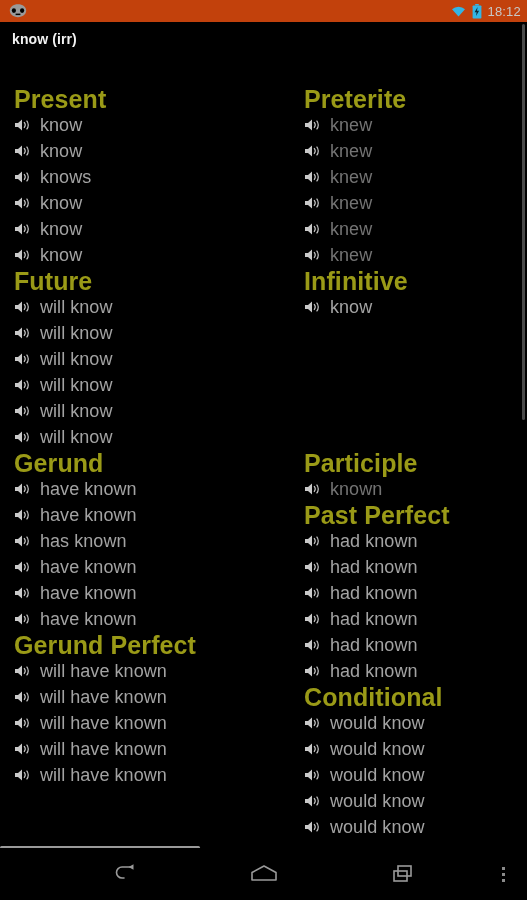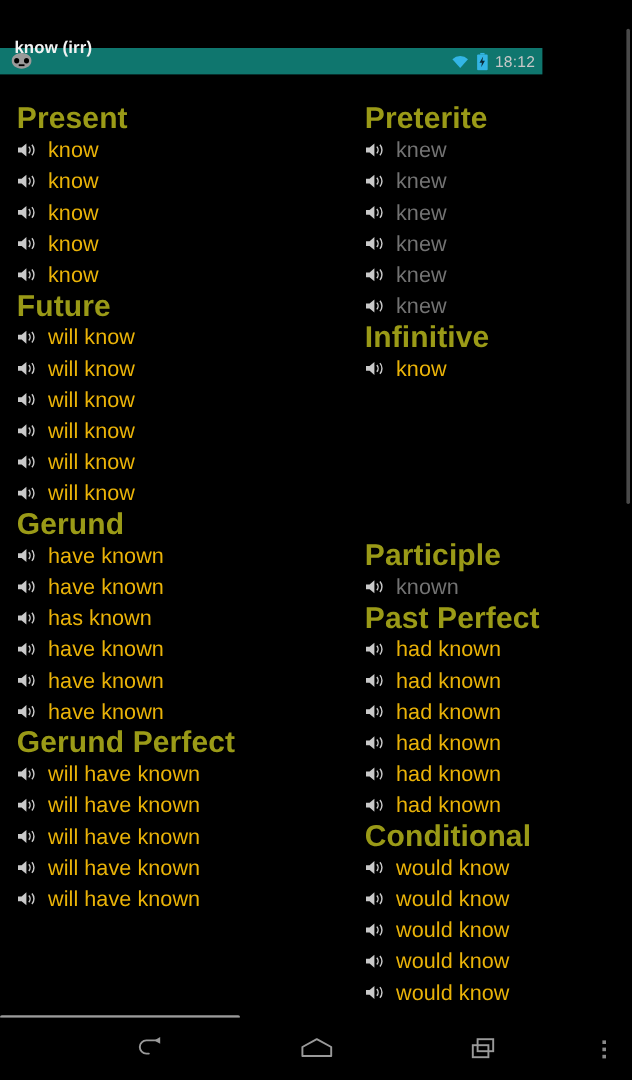--- a/index.html
+++ b/index.html
@@ -19,26 +19,25 @@
     width: 527px;
     height: 900px;
     background: #000000;
     overflow: hidden;
   }
 
   
   .statusbar {
     position: absolute;
     top: 0; left: 0;
-    width: 452px;
+    width: 527px;
     height: 22px;
-    background: #0f766e;
+    background: #c2410c;
     display: flex;
     align-items: center;
-    margin-top: 40px;
   }
   .cid-logo {
     margin-left: 7px;
     width: 22px;
     height: 16px;
     display: block;
   }
   .status-right {
     position: absolute;
     right: 6px;
@@ -112,21 +111,21 @@
     white-space: nowrap;
   }
   .spk {
     flex: 0 0 auto;
     width: 17px;
     height: 14px;
     margin-right: 9px;
     display: block;
   }
   .form {
-    color: #eab308;
+    color: #a3a3a3;
     font-size: 18px;
     line-height: 26px;
     letter-spacing: 0.05px;
   }
   .form.irregular { color: #737373; }
 
   
   .spacer { height: 26px; }
 
   
@@ -231,20 +230,28 @@
               </svg>
               <span class="form">know</span>
             </div>
             <div class="row">
               <svg class="spk" viewBox="0 0 17 14">
                 <path d="M1 5 H4 L8 1.6 V12.4 L4 9 H1 Z" fill="#c9c9c9"></path>
                 <path d="M10 4.2 a4.2 4.2 0 0 1 0 5.6" fill="none" stroke="#c9c9c9" stroke-width="1.2"></path>
                 <path d="M12.6 2.6 a6.6 6.6 0 0 1 0 8.8" fill="none" stroke="#c9c9c9" stroke-width="1.2"></path>
               </svg>
               <span class="form">know</span>
+            </div>
+            <div class="row">
+              <svg class="spk" viewBox="0 0 17 14">
+                <path d="M1 5 H4 L8 1.6 V12.4 L4 9 H1 Z" fill="#c9c9c9"></path>
+                <path d="M10 4.2 a4.2 4.2 0 0 1 0 5.6" fill="none" stroke="#c9c9c9" stroke-width="1.2"></path>
+                <path d="M12.6 2.6 a6.6 6.6 0 0 1 0 8.8" fill="none" stroke="#c9c9c9" stroke-width="1.2"></path>
+              </svg>
+              <span class="form">knows</span>
             </div>
             <div class="row">
               <svg class="spk" viewBox="0 0 17 14">
                 <path d="M1 5 H4 L8 1.6 V12.4 L4 9 H1 Z" fill="#c9c9c9"></path>
                 <path d="M10 4.2 a4.2 4.2 0 0 1 0 5.6" fill="none" stroke="#c9c9c9" stroke-width="1.2"></path>
                 <path d="M12.6 2.6 a6.6 6.6 0 0 1 0 8.8" fill="none" stroke="#c9c9c9" stroke-width="1.2"></path>
               </svg>
               <span class="form">know</span>
             </div>
             <div class="row">

